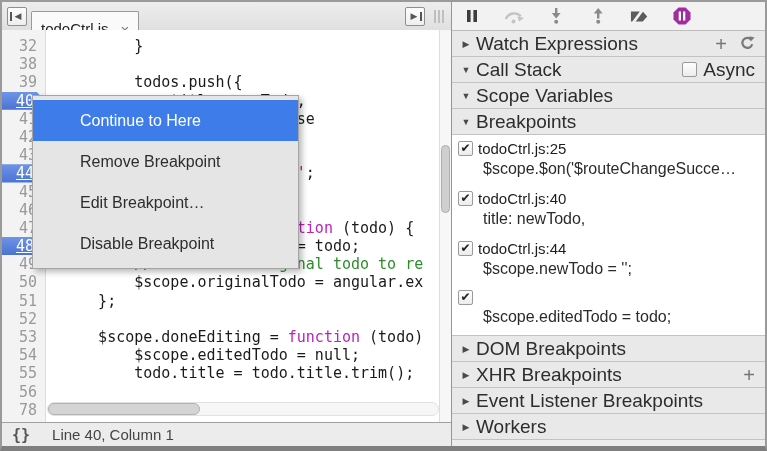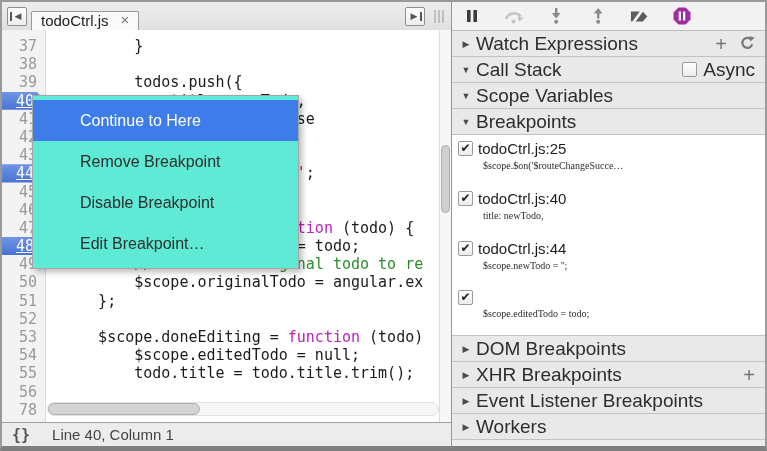--- a/index.html
+++ b/index.html
@@ -6,60 +6,60 @@
   .window{position:relative;width:767px;height:451px;box-sizing:border-box;
     border:2px solid #9a9a9a;border-bottom:5px solid #7f7f7f;display:flex;background:#fff;overflow:hidden;}
   
   .left-pane{width:449px;min-width:449px;display:flex;flex-direction:column;border-right:1px solid #969696;background:#fff;}
   .tab-bar{height:28px;background:linear-gradient(#ededed,#e0e0e0);display:flex;align-items:center;padding:0 4px 0 5px;box-sizing:border-box;}
   .nav-btn{width:20px;height:19px;border:1px solid #8f8f8f;background:linear-gradient(#fdfdfd,#eee);border-radius:2px;
     display:flex;align-items:center;justify-content:center;font-size:9px;color:#555;box-sizing:border-box;}
   .nav-btn .bar{width:2px;height:9px;background:#555;}
   .nav-btn .tri{font-size:9px;line-height:9px;color:#555;}
   .file-tab{margin:16px 0 0 4px;height:25px;background:#fafafa;border:1px solid #999;border-bottom:none;border-radius:2px 2px 0 0;
-    display:flex;align-items:flex-start;padding:0 9px;gap:12px;}
+    display:flex;align-items:flex-end;padding:0 9px;gap:12px;}
   .file-tab .t{font-size:15px;color:#222;}
   .file-tab .x{font-size:15px;color:#777;line-height:15px;}
   .grip{display:flex;gap:2px;margin:0 3px 0 9px;}
   .grip i{display:block;width:2px;height:13px;background:#bfbfbf;}
   .code-area{position:relative;flex:1;overflow:hidden;background:#fff;display:flex;}
   .gutter{width:44px;min-width:44px;background:#f3f3f3;border-right:1px solid #dcdcdc;padding-top:7px;box-sizing:border-box;
     font-family:"DejaVu Sans Mono",monospace;font-size:15px;color:#999;}
   .ln{height:18.2px;line-height:18.2px;text-align:right;padding-right:8px;}
   .ln.bp{background:linear-gradient(#6e95e6,#4a72d2);color:#fff;
     clip-path:polygon(0 0,80% 0,100% 50%,80% 100%,0 100%);padding-right:11px;text-decoration:underline;}
   .code{position:absolute;left:60px;top:7px;right:0;font-family:"DejaVu Sans Mono",monospace;font-size:15px;color:#1a1a1a;}
   .cl{height:18.2px;line-height:18.2px;white-space:pre;}
   .cl .k{color:#bb22bb;} .cl .c{color:#2a8f2a;} .cl .s{color:#c41a16;}
   .vscroll{position:absolute;right:0;top:0;bottom:0;width:11px;background:#f7f7f7;border-left:1px solid #ddd;}
   .vthumb{position:absolute;left:1px;right:1px;top:115px;height:68px;background:#cfcfcf;border:1px solid #aeaeae;border-radius:5px;box-sizing:border-box;}
   .hscroll{position:absolute;left:45px;right:12px;bottom:6px;height:14px;background:#f6f6f6;border:1px solid #e2e2e2;border-radius:7px;box-sizing:border-box;}
   .hthumb{position:absolute;left:0;top:0;width:152px;height:12px;background:#d4d4d4;border:1px solid #b2b2b2;border-radius:6px;box-sizing:border-box;}
-  .context-menu{position:absolute;left:30px;top:65px;width:267px;background:#5eead4;border:1px solid #a5a5a5;
+  .context-menu{position:absolute;left:30px;top:65px;width:267px;background:#e5e5e5;border:1px solid #a5a5a5;
     box-shadow:3px 3px 6px rgba(0,0,0,.28);padding:4px 0;z-index:10;box-sizing:border-box;}
   .mi{height:41px;line-height:41px;padding-left:47px;font-size:16px;color:#2e2e2e;}
   .mi.hi{background:#3e7de9;color:#fff;}
   .status-bar{height:23px;background:#ececec;border-top:1px solid #a0a0a0;display:flex;align-items:center;gap:22px;padding:0 10px;font-size:15px;color:#444;}
   .braces{font-family:"DejaVu Sans Mono",monospace;font-weight:bold;color:#555;font-size:15px;}
   
   .right-panel{flex:1;display:flex;flex-direction:column;background:#ededed;overflow:hidden;}
   .dbg-toolbar{height:28px;min-height:28px;background:#f2f2f2;border-bottom:1px solid #bdbdbd;display:flex;align-items:center;gap:22px;padding-left:10px;}
   .ticon{width:20px;height:18px;display:flex;align-items:center;justify-content:center;}
   .section{height:25px;min-height:25px;background:#e9e9e9;border-bottom:1px solid #c3c3c3;display:flex;align-items:center;padding:0 8px;gap:4px;}
   .tri{font-size:9px;color:#4a4a4a;width:12px;text-align:center;}
   .slabel{font-size:19px;color:#2d2d2d;}
   .sicons{margin-left:auto;display:flex;align-items:center;gap:13px;padding-right:2px;}
   .plus{font-size:20px;color:#757575;line-height:16px;}
   .cbx{width:15px;height:15px;border:1px solid #9a9a9a;border-radius:2px;background:linear-gradient(#fefefe,#ececec);
     box-sizing:border-box;display:flex;align-items:center;justify-content:center;font-size:12px;color:#222;line-height:13px;}
   .bp-list{height:200px;min-height:200px;background:#fff;border-bottom:1px solid #c3c3c3;overflow:hidden;}
   .bp-entry{height:50px;box-sizing:border-box;padding:5px 4px 0 6px;}
   .bp-head{display:flex;align-items:center;gap:5px;}
   .bp-file{font-size:15px;color:#1d1d1d;text-align:right;}
-  .bp-code{margin:3px 0 0 25px;font-family:Liberation Serif, serif;font-size:10px;color:#2b2b2b;white-space:pre;}
+  .bp-code{margin:3px 0 0 25px;font-family:Liberation Sans, sans-serif;font-size:16px;color:#2b2b2b;white-space:pre;}
   .filler{flex:1;background:#ededed;}
 </style>
 </head>
 <body>
 
 <div class="window">
 
   <div class="left-pane">
     <div class="tab-bar">
       <span class="nav-btn">
@@ -76,21 +76,21 @@
       </span>
       <span class="grip">
           <i></i>
           <i></i>
           <i></i>
         </span>
     </div>
 
     <div class="code-area">
       <div class="gutter">
-          <div class="ln">37</div>
+          <div class="ln">32</div>
           <div class="ln">38</div>
           <div class="ln">39</div>
           <div class="ln bp">40</div>
           <div class="ln">41</div>
           <div class="ln">42</div>
           <div class="ln">43</div>
           <div class="ln bp">44</div>
           <div class="ln">45</div>
           <div class="ln">46</div>
           <div class="ln">47</div>
@@ -132,22 +132,22 @@
       <div class="vscroll">
         <div class="vthumb"></div>
       </div>
       <div class="hscroll">
         <div class="hthumb"></div>
       </div>
 
       <div class="context-menu">
           <div class="mi hi">Continue to Here</div>
           <div class="mi">Remove Breakpoint</div>
+          <div class="mi">Edit Breakpoint…</div>
           <div class="mi">Disable Breakpoint</div>
-          <div class="mi">Edit Breakpoint…</div>
         </div>
     </div>
 
     <div class="status-bar">
       <span class="braces">{}</span>
       <span>Line 40, Column 1</span>
     </div>
   </div>
 
   <div class="right-panel">

